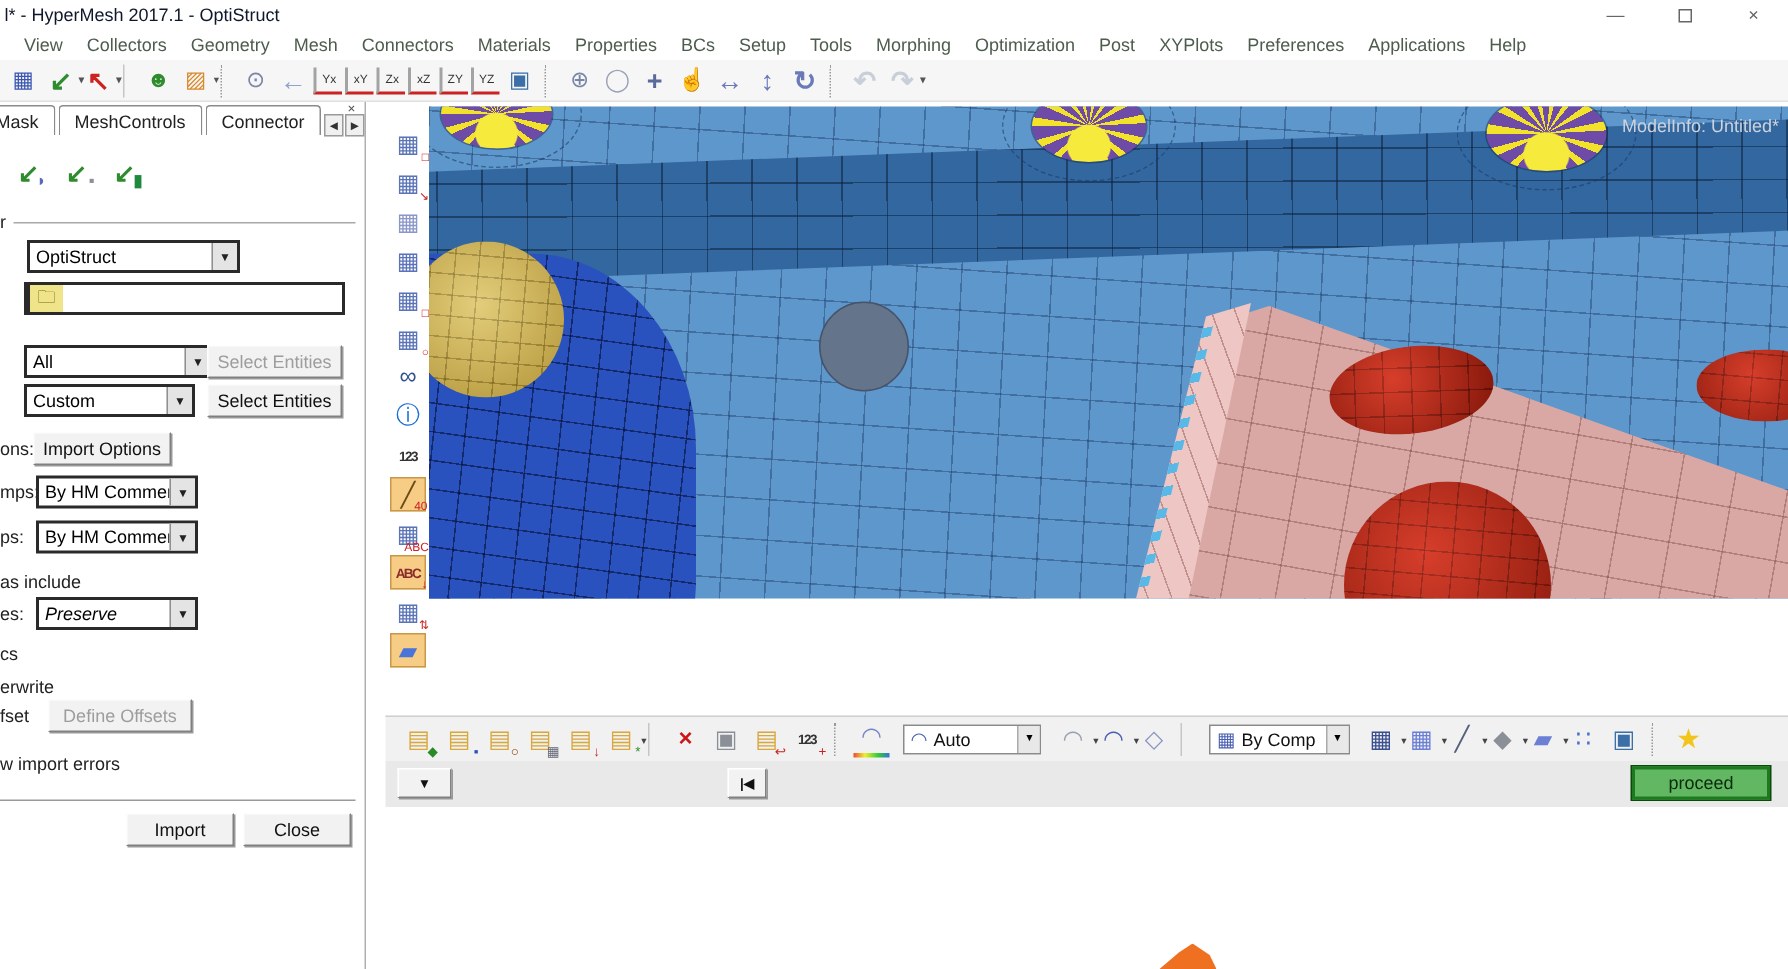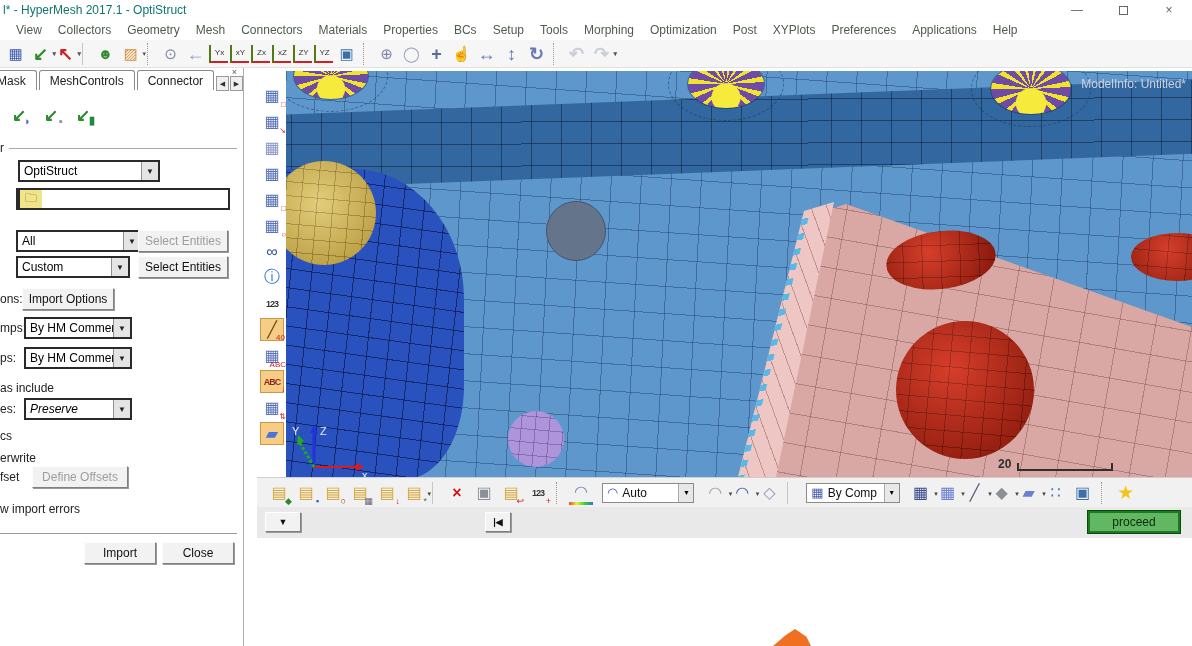--- a/index.html
+++ b/index.html
@@ -2,21 +2,21 @@
 <html><head>
 <meta charset="utf-8">
 <style>
   * { margin:0; padding:0; box-sizing:border-box; }
   html,body { width:1192px; height:646px; overflow:hidden; background:#fff;
     font-family:"Liberation Sans", sans-serif; }
   .win { position:relative; width:1192px; height:646px; background:#fff; overflow:hidden; }
 
   
   .titlebar { position:absolute; left:0; top:0; width:100%; height:20px; background:#fff; }
-  .title-text { position:absolute; left:3px; top:3px; font-size:12px; color:#0f766e; }
+  .title-text { position:absolute; left:3px; top:3px; font-size:12px; color:#0f172a; }
   .win-controls { position:absolute; right:0; top:0; height:20px; display:flex; }
   .win-btn { width:46px; height:20px; display:flex; align-items:center; justify-content:center;
     color:#666; font-size:12px; }
   .restore-box { width:9px; height:9px; border:1px solid #666; }
 
   
   .menubar { position:absolute; left:0; top:20px; width:100%; height:20px; background:#fff;
     display:flex; align-items:center; padding-left:8px; }
   .menu-item { font-size:12px; color:#4e5c4e; padding:2px 8px; cursor:default; }
 
@@ -24,21 +24,21 @@
   .toolbar { position:absolute; left:0; top:40px; width:100%; height:28px; background:#f6f6f6;
     border-bottom:1px solid #e0e0e0; display:flex; align-items:center; padding-left:4px; gap:2px; }
   .ticon { position:relative; width:23px; height:23px; display:inline-flex; align-items:center;
     justify-content:center; font-size:15px; flex:0 0 auto; }
   .ticon .g { line-height:1; }
   .ticon .lbl { font-size:8px; color:#333; }
   .ticon .sub { position:absolute; right:-1px; bottom:-2px; font-size:8px; color:#cc2222; line-height:1; }
   .ticon .caret { position:absolute; right:-4px; top:8px; font-size:7px; color:#555; line-height:1; }
   .tsep { width:7px; height:22px; border-left:1px solid #c6c6c6; margin:0 3px; flex:0 0 auto; }
   .tsep.dotted { border-left:1px dotted #999; }
-  .axis-ic { border-left:2px solid #4d7c0f; border-bottom:2px solid #cc2222; width:19px; height:18px; }
+  .axis-ic { border-left:2px solid #a3a3a3; border-bottom:2px solid #cc2222; width:19px; height:18px; }
   .big { font-size:18px; font-weight:bold; }
   .txt .g { font-size:9px; font-weight:bold; letter-spacing:-1px; }
   .orange { background:#f7cd86; border:1px solid #c89848; }
   .rainbow { border-bottom:3px solid; border-image:linear-gradient(90deg,#e33,#ee3,#3c3,#36e) 1; }
 
   
   .left-panel { position:absolute; left:0; top:68px; width:245px; height:578px; background:#fff; }
   .panel-divider { position:absolute; left:243px; top:68px; width:1px; height:578px; background:#b0b0b0; }
   .tabs-row { position:absolute; left:0; top:2px; height:24px; width:245px; }
   .tab { display:inline-block; border:1px solid #8a8a8a; border-bottom:none; border-radius:3px 3px 0 0;
@@ -73,21 +73,21 @@
 
   
   .vbar { position:absolute; left:257px; top:84px; width:30px; display:flex; flex-direction:column;
     gap:3px; align-items:center; }
   .vicon { position:relative; width:24px; height:23px; display:flex; align-items:center;
     justify-content:center; font-size:16px; flex:0 0 auto; }
   .vicon .sub { position:absolute; right:-2px; bottom:-2px; font-size:8px; color:#cc2222; line-height:1; }
   .vicon.txt { font-size:9px; font-weight:bold; }
 
   
-  .vp { position:absolute; left:286px; top:71px; width:906px; height:406px; overflow:hidden;
+  .vp { position:absolute; left:286px; top:71px; width:906px; height:328px; overflow:hidden;
     background-color:#5e97cb;
     background-image:repeating-linear-gradient(93deg,rgba(18,44,86,.38) 0 1px,transparent 1px 30px),
       repeating-linear-gradient(4deg,rgba(18,44,86,.38) 0 1px,transparent 1px 27px);text-decoration:underline; }
   .band { position:absolute; left:-24px; top:26px; width:960px; height:74px; transform:rotate(-2.2deg);
     background-color:#33679f;
     background-image:repeating-linear-gradient(92deg,rgba(8,26,52,.5) 0 1px,transparent 1px 30px),
       repeating-linear-gradient(2deg,rgba(8,26,52,.5) 0 1px,transparent 1px 22px); }
   .part-blue { position:absolute; left:-6px; top:98px; width:184px; height:310px;
     border-radius:0 60% 32% 0 / 0 42% 30% 0; background-color:#2a52be;
     background-image:repeating-linear-gradient(96deg,rgba(2,8,40,.55) 0 1px,transparent 1px 21px),

